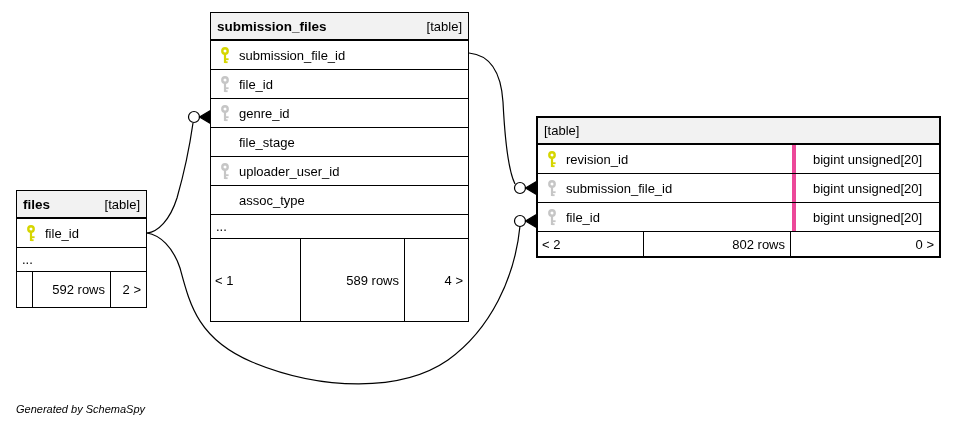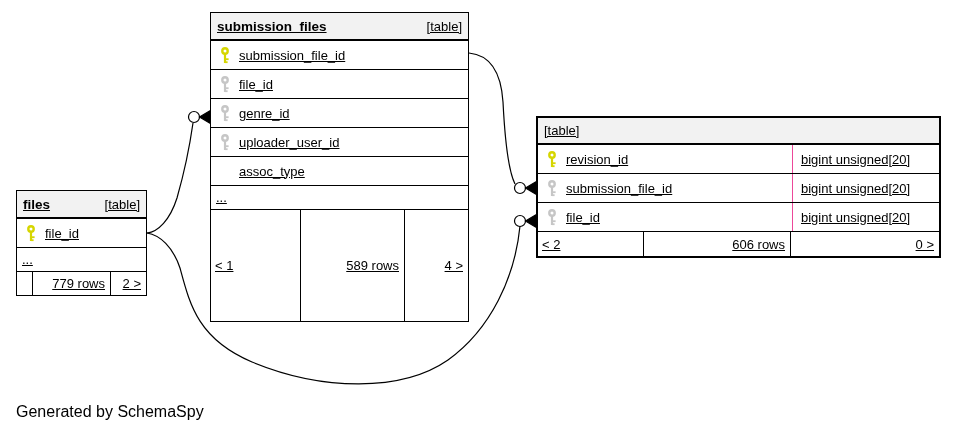--- a/index.html
+++ b/index.html
@@ -9,47 +9,47 @@
     --edge:#000000;
   }
   html,body{margin:0;padding:0;background:#ffffff;}
   .canvas{
     position:relative;width:961px;height:434px;background:#ffffff;overflow:hidden;
     font-family:"Liberation Sans",sans-serif;color:#000;
   }
   .edges{position:absolute;left:0;top:0;pointer-events:none;}
   .db-table{
     position:absolute;background:#ffffff;border:1px solid #000;box-sizing:border-box;
-    display:flex;flex-direction:column;font-size:13px;text-decoration:underline;
+    display:flex;flex-direction:column;font-size:13px;
   }
   .db-table.highlight{border-width:2.5px;}
   .t-header{
     background:var(--header-bg);border-bottom:2px solid #000;
     display:flex;justify-content:space-between;align-items:center;
     padding:0 6px;flex:0 0 26px;
   }
   .t-name{font-weight:bold;font-size:13.5px;}
   .t-badge{font-size:13px;}
   .t-row{display:flex;align-items:center;border-bottom:1px solid #000;flex:0 0 28px;}
   .key-slot{flex:0 0 10px;margin:0 9px;display:flex;align-items:center;}
   .t-label{white-space:nowrap;}
   .t-type{
     flex:0 0 147px;align-self:stretch;display:flex;align-items:center;
-    border-left:1px solid #ec4899;padding-left:8px;box-sizing:border-box;white-space:nowrap;
+    border-left:4px solid #ec4899;padding-left:17px;box-sizing:border-box;white-space:nowrap;
   }
   .t-ellipsis{display:flex;align-items:center;border-bottom:1px solid #000;
     flex:0 0 23px;padding-left:5px;}
   .t-footer{display:flex;flex:1 1 auto;align-items:stretch;}
   .f-cell{display:flex;align-items:center;box-sizing:border-box;white-space:nowrap;}
   .f-sep{border-right:1px solid #000;}
   .f-left{justify-content:flex-start;padding-left:4px;}
   .f-right{justify-content:flex-end;padding-right:5px;}
   .pk{color:var(--pk-key);}
   .fk{color:var(--fk-key);}
-  .credit{position:absolute;left:16px;top:403px;font-size:16px;}
+  .credit{position:absolute;left:16px;top:403px;font-size:11px;font-style:italic;}
 </style>
 </head>
 <body>
 
 <div class="canvas">
 
   <svg class="edges" width="961" height="434" viewBox="0 0 961 434">
     <g fill="none" stroke="#000" stroke-width="1.2">
       <path d="M147,233 C158,232 170,220 177,198 C185,170 190,144 193,123"></path>
       <path d="M147,233 C160,235 173,247 180,268 C190,305 198,339 252,362 C322,391 402,392 448,360 C491,329 515,277 520,226"></path>
@@ -58,40 +58,40 @@
     <g stroke="#000" stroke-width="1.2">
       <circle cx="194" cy="117" r="5.5" fill="#fff"></circle>
       <path d="M199.5,117 L209.5,111 L209.5,123 Z" fill="#000"></path>
       <circle cx="520" cy="188" r="5.5" fill="#fff"></circle>
       <path d="M525.5,188 L535.5,182 L535.5,194 Z" fill="#000"></path>
       <circle cx="520" cy="221" r="5.5" fill="#fff"></circle>
       <path d="M525.5,221 L535.5,215 L535.5,227 Z" fill="#000"></path>
     </g>
   </svg>
 
-  <div class="db-table" style="left:16px;top:190px;width:131px;height:106px;">
+  <div class="db-table" style="left:16px;top:190px;width:131px;height:118px;">
     <div class="t-header">
       <span class="t-name">files</span>
       <span class="t-badge">[table]</span>
     </div>
     <div class="t-row" style="flex-basis:28px;">
       <span class="key-slot pk">
         <svg width="10" height="17" viewBox="0 0 10 17">
           <circle cx="5" cy="4" r="2.7" fill="none" stroke="currentColor" stroke-width="2.4"></circle>
           <line x1="5" y1="6.8" x2="5" y2="16" stroke="currentColor" stroke-width="2.2"></line>
           <line x1="5" y1="12.2" x2="8.6" y2="12.2" stroke="currentColor" stroke-width="1.8"></line>
           <line x1="5" y1="15.2" x2="7.6" y2="15.2" stroke="currentColor" stroke-width="1.8"></line>
         </svg>
       </span>
       <span class="t-label">file_id</span>
     </div>
     <div class="t-ellipsis">...</div>
     <div class="t-footer">
       <span class="f-cell f-left f-sep" style="flex:0 0 16px;"></span>
-      <span class="f-cell f-right f-sep" style="flex:0 0 78px;">779 rows</span>
+      <span class="f-cell f-right f-sep" style="flex:0 0 78px;">592 rows</span>
       <span class="f-cell f-right" style="flex:1;">2 &gt;</span>
     </div>
   </div>
 
   <div class="db-table" style="left:210px;top:12px;width:259px;height:310px;">
     <div class="t-header">
       <span class="t-name">submission_files</span>
       <span class="t-badge">[table]</span>
     </div>
 
@@ -125,20 +125,24 @@
         <svg width="10" height="17" viewBox="0 0 10 17">
           <circle cx="5" cy="4" r="2.7" fill="none" stroke="currentColor" stroke-width="2.4"></circle>
           <line x1="5" y1="6.8" x2="5" y2="16" stroke="currentColor" stroke-width="2.2"></line>
           <line x1="5" y1="12.2" x2="8.6" y2="12.2" stroke="currentColor" stroke-width="1.8"></line>
           <line x1="5" y1="15.2" x2="7.6" y2="15.2" stroke="currentColor" stroke-width="1.8"></line>
         </svg>
       </span>
       <span class="t-label">genre_id</span>
     </div>
 
+    <div class="t-row">
+      <span class="key-slot"></span>
+      <span class="t-label">file_stage</span>
+    </div>
 
     <div class="t-row">
       <span class="key-slot fk">
         <svg width="10" height="17" viewBox="0 0 10 17">
           <circle cx="5" cy="4" r="2.7" fill="none" stroke="currentColor" stroke-width="2.4"></circle>
           <line x1="5" y1="6.8" x2="5" y2="16" stroke="currentColor" stroke-width="2.2"></line>
           <line x1="5" y1="12.2" x2="8.6" y2="12.2" stroke="currentColor" stroke-width="1.8"></line>
           <line x1="5" y1="15.2" x2="7.6" y2="15.2" stroke="currentColor" stroke-width="1.8"></line>
         </svg>
       </span>
@@ -198,19 +202,19 @@
           <line x1="5" y1="12.2" x2="8.6" y2="12.2" stroke="currentColor" stroke-width="1.8"></line>
           <line x1="5" y1="15.2" x2="7.6" y2="15.2" stroke="currentColor" stroke-width="1.8"></line>
         </svg>
       </span>
       <span class="t-label" style="flex:1;">file_id</span>
       <span class="t-type">bigint unsigned[20]</span>
     </div>
 
     <div class="t-footer">
       <span class="f-cell f-left f-sep" style="flex:0 0 106px;">&lt; 2</span>
-      <span class="f-cell f-right f-sep" style="flex:0 0 147px;">606 rows</span>
+      <span class="f-cell f-right f-sep" style="flex:0 0 147px;">802 rows</span>
       <span class="f-cell f-right" style="flex:1;">0 &gt;</span>
     </div>
   </div>
 
   <div class="credit">Generated by SchemaSpy</div>
 </div>
 
 </body></html>

